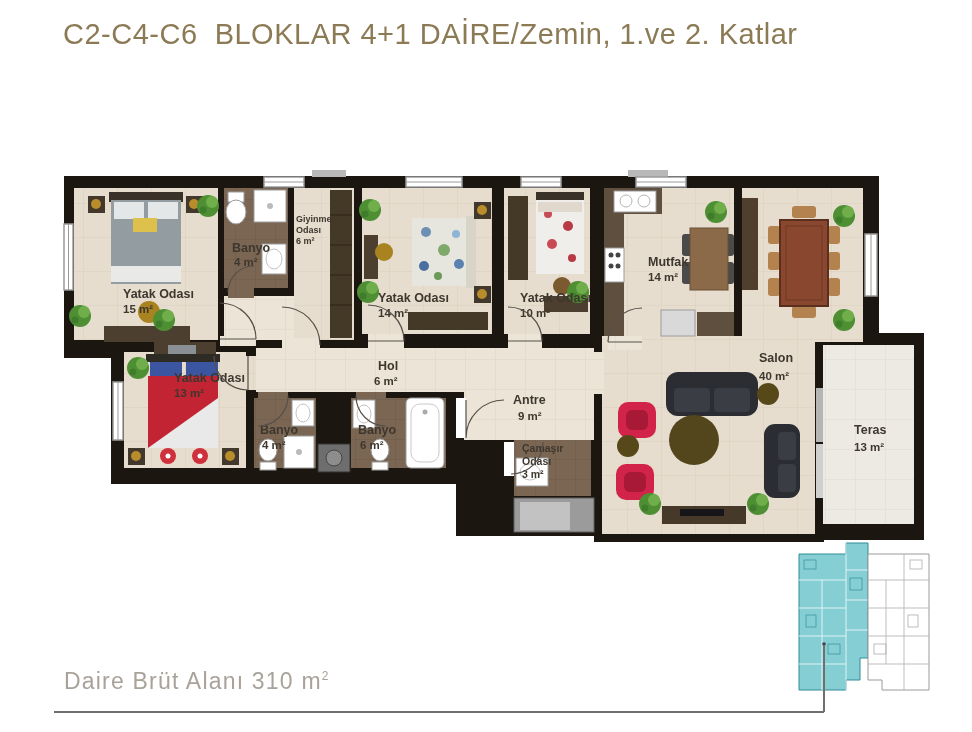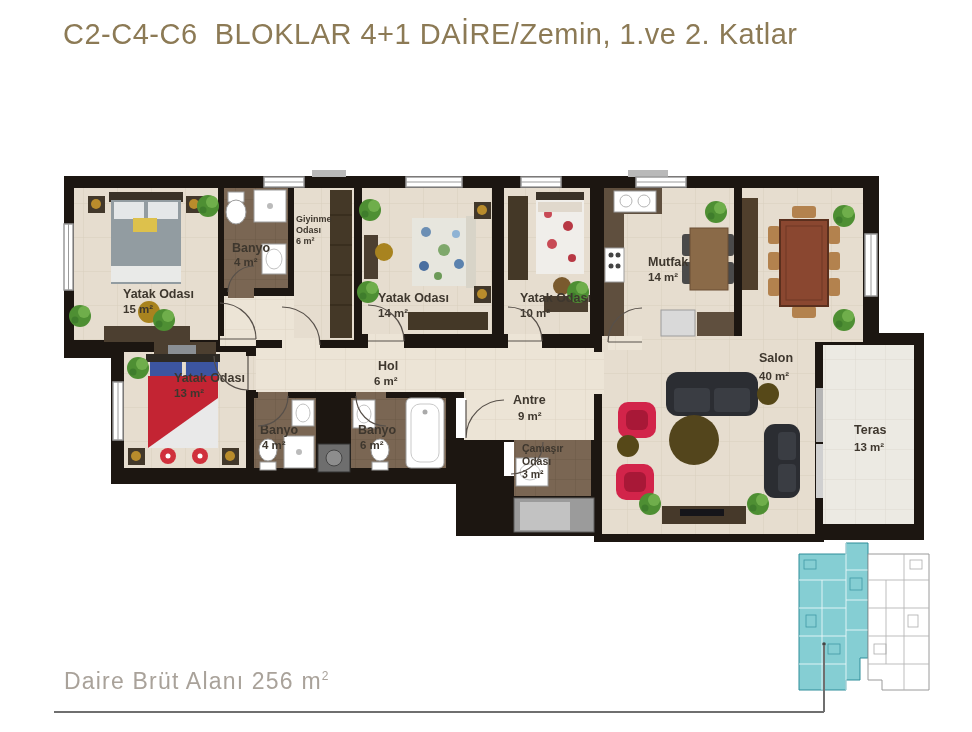--- a/index.html
+++ b/index.html
@@ -421,16 +421,16 @@
       <rect x="112" y="75" width="10" height="12" fill="none" stroke="#ADADAD" stroke-width="0.8"></rect>
       <rect x="78" y="104" width="12" height="10" fill="none" stroke="#ADADAD" stroke-width="0.8"></rect>
     </g>
     <circle cx="28" cy="104" r="1.8" fill="#444"></circle>
   </svg>
 
   <div class="leader-v"></div>
   <div class="footer-rule"></div>
 
   <div class="gross-area">
-    <span>Daire Brüt Alanı 256 m</span><sup>2</sup>
+    <span>Daire Brüt Alanı 310 m</span><sup>2</sup>
   </div>
 
 </div>
 
 </body></html>

